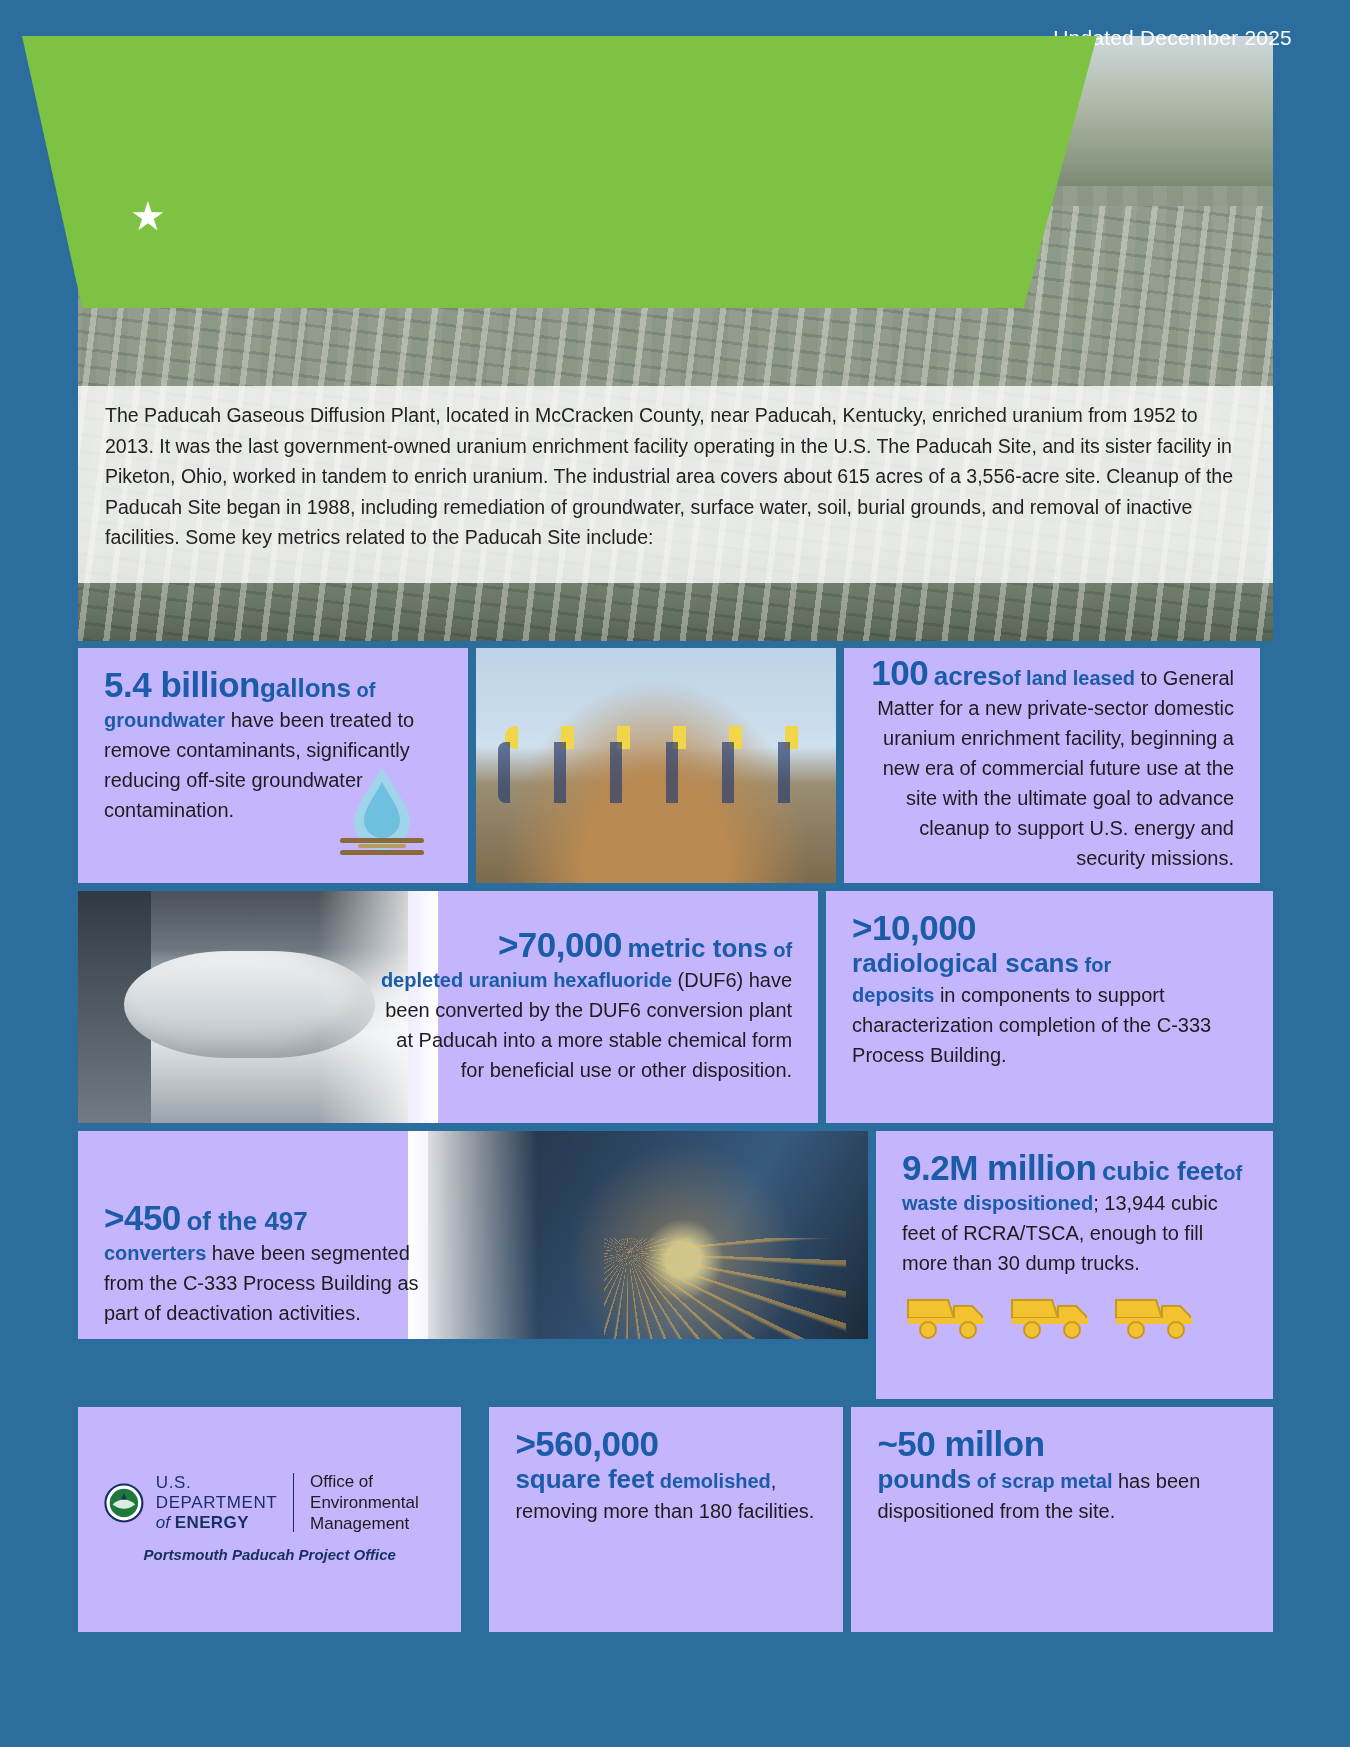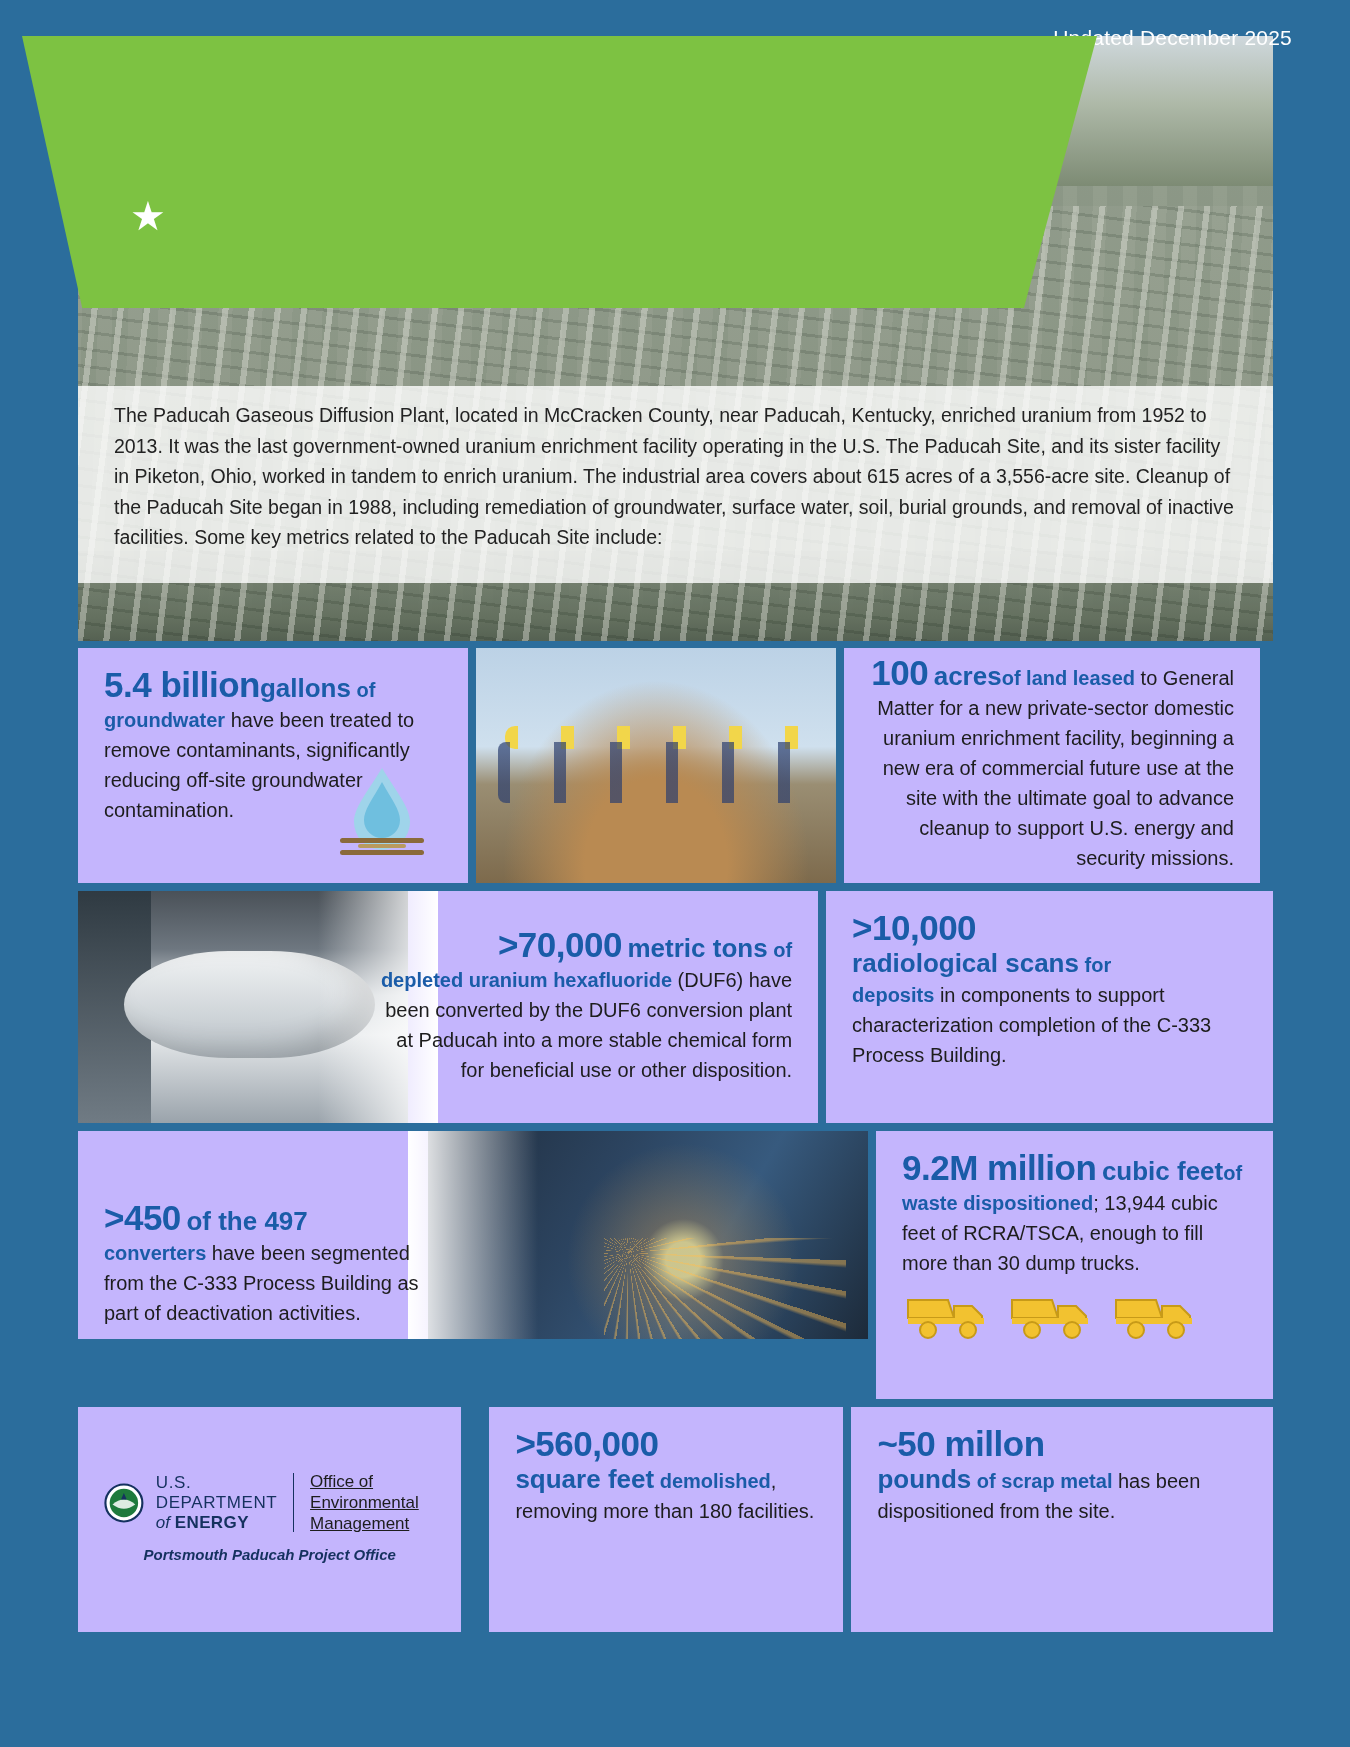--- a/index.html
+++ b/index.html
@@ -112,21 +112,21 @@
     font-size: 40px;
     line-height: 40px;
     z-index: 6;
   }
   
   .intro {
     position: absolute;
     left: 78px;
     top: 386px;
     width: 1195px;
-    padding: 14px 36px 30px 36px;
+    padding: 14px 36px 30px 27px;
     box-sizing: border-box;
     color: #222;
     font-size: 19.5px;
     line-height: 30.5px;
     background: rgba(255,255,255,0.80);
     z-index: 4;
   }
   
   .grid {
     position: absolute;
@@ -233,21 +233,21 @@
   .doe {
     display: flex;
     align-items: center;
     gap: 12px;
     margin-top: 42px;
   }
   .doe-text { font-size: 17px; color: #15315f; line-height: 20px; }
   .doe-dept { letter-spacing: .6px; font-weight: normal; }
   .doe-energy { font-size: 17px; font-weight: bold; letter-spacing: .4px; }
   .doe-sep { width: 1px; background: #15315f; align-self: stretch; margin: 2px 4px; }
-  .doe-office { font-size: 17px; color: #1d1d1d; line-height: 21px; text-decoration: underline; }
+  .doe-office { font-size: 17px; color: #1d1d1d; line-height: 21px; }
   .ppo { font-size: 15px; font-style: italic; font-weight: bold; color: #15315f; margin-top: 12px; text-align:center; }
 </style>
 </head>
 <body>
 
 <div class="page">
 
   <div class="hero">
     <div class="aerial">
       <div class="treeline"></div>

